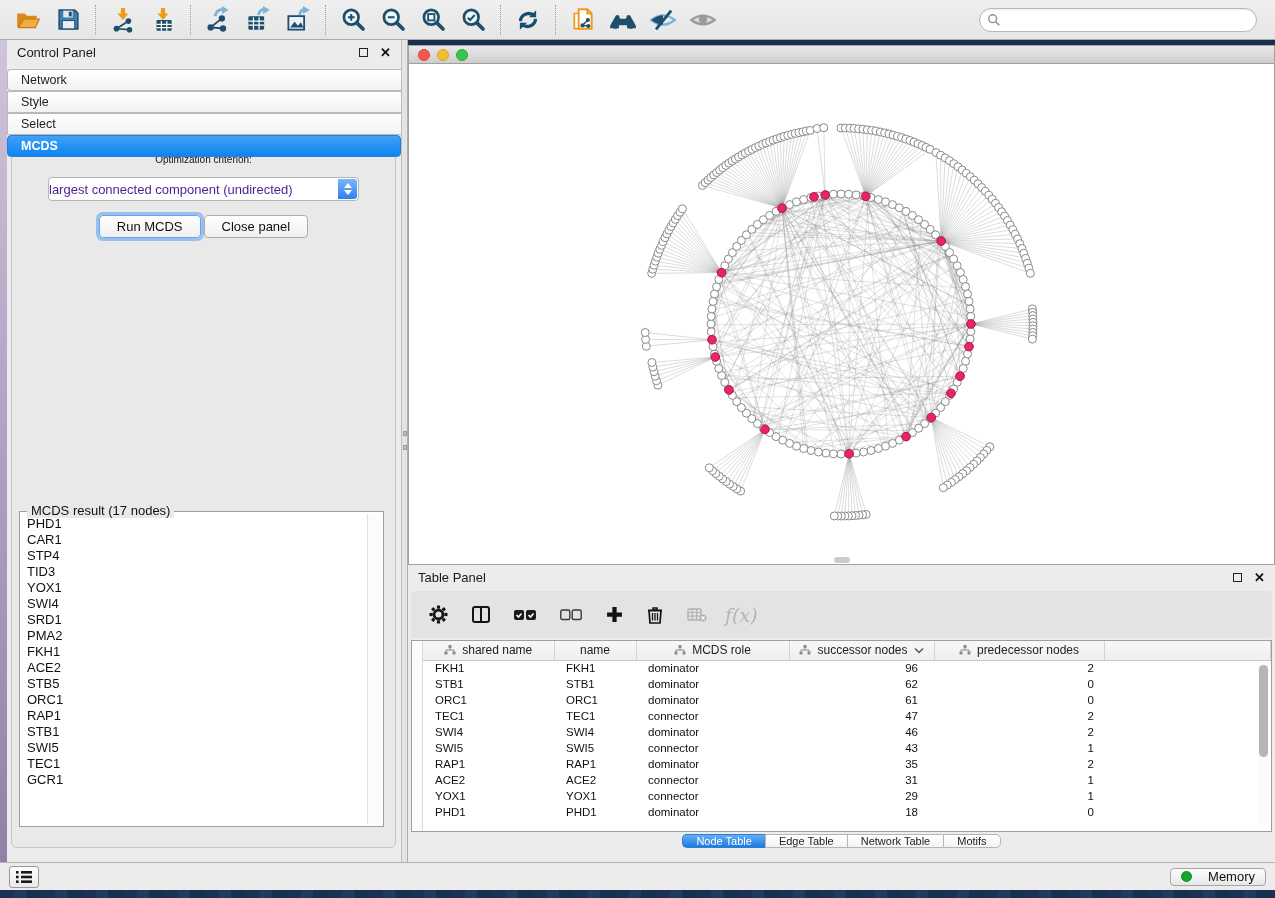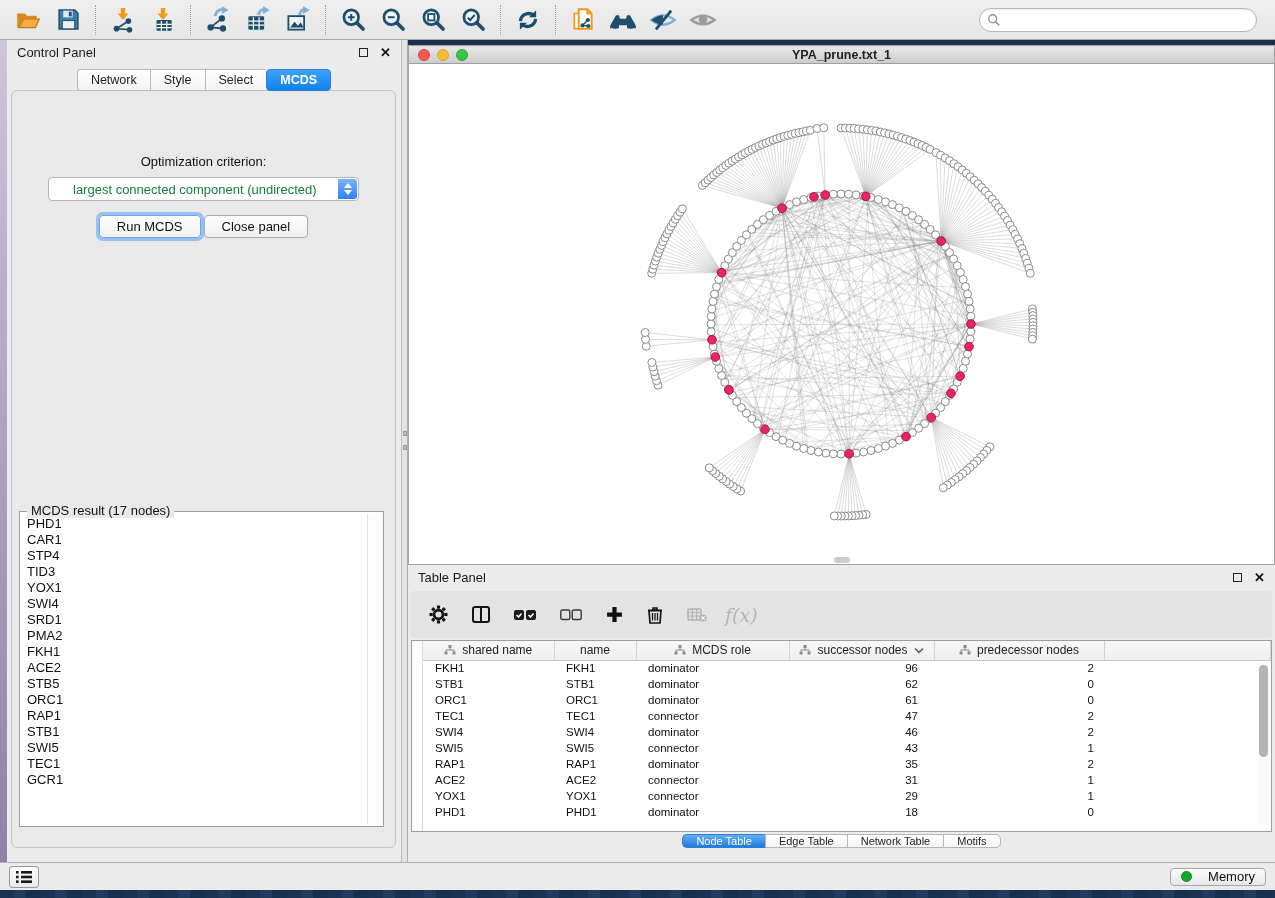--- a/index.html
+++ b/index.html
@@ -29,32 +29,32 @@
     background:#fff; display:flex; align-items:center; padding-left:7px;
     box-shadow:inset 0 1px 2px rgba(0,0,0,.08); }
   #search-field input { border:none; outline:none; flex:1; height:20px; font-size:12px; background:transparent; padding-left:4px; }
 
   
   #control-panel { left:7px; top:40px; width:394px; height:822px; background:#ececec; }
   .panel-header { height:25px; display:flex; align-items:center; padding:0 10px; font-size:13px; color:#1a1a1a; }
   .panel-header .spacer { flex:1; }
   .win-float { width:9px; height:9px; border:1.5px solid #222; display:inline-block; margin-right:12px; }
   .win-close { font-size:13px; font-weight:bold; color:#111; line-height:1; }
-  #cp-tabs { position:absolute; left:0; right:0; top:29px; display:flex; justify-content:center; z-index:3; }
+  #cp-tabs { position:absolute; left:0; right:0; top:29px; display:flex; justify-content:flex-start; z-index:3;flex-direction:column; }
   .cp-tab { height:22px; padding:0 13px; background:linear-gradient(#ffffff,#f2f2f2);
     border:1px solid #b9b9b9; border-right:none; font-size:12.5px; display:flex; align-items:center; color:#222; }
   .cp-tab:first-child { border-radius:4px 0 0 4px; }
   .cp-tab.last { border-right:1px solid #b9b9b9; border-radius:0 4px 4px 0; }
   .cp-tab.active { background:linear-gradient(#41a1f6,#0f84ef); color:#fff; border-color:#2a7fd4; border-radius:4px; font-weight:bold; }
   #cp-body { position:absolute; left:4px; right:5px; top:50px; bottom:14px;
     background:#e9e9e9; border:1px solid #c4c4c4; border-radius:6px; }
-  #opt-label { position:absolute; left:0; right:0; top:63px; text-align:center; font-size:13px; color:#111; }
+  #opt-label { position:absolute; left:0; right:0; top:63px; text-align:center; font-size:10px; color:#111; }
   #criterion-select { position:absolute; left:36px; right:36px; top:86px; height:24px; background:#fff;
-    border:1px solid #b5b5b5; border-radius:4px; display:flex; align-items:center; font-size:13px; color:#15803d;
-    padding-left:24px; }
+    border:1px solid #b5b5b5; border-radius:4px; display:flex; align-items:center; font-size:13px; color:#4c1d95;
+    padding-left:0; }
   #criterion-stepper { position:absolute; right:1px; top:1px; bottom:1px; width:19px; border-radius:0 3px 3px 0;
     background:linear-gradient(#79b6fa,#2f80f0); display:flex; flex-direction:column; align-items:center; justify-content:center; gap:2px; }
   .step-arrow { width:0; height:0; border-left:4px solid transparent; border-right:4px solid transparent; }
   .step-up { border-bottom:5px solid #fff; }
   .step-down { border-top:5px solid #fff; }
   #cp-buttons { position:absolute; left:0; right:0; top:124px; display:flex; justify-content:center; gap:3px; }
   .cp-btn { height:23px; padding:0 17px; background:linear-gradient(#ffffff,#f0f0f0); border:1px solid #ababab;
     border-radius:4px; font-size:13px; color:#111; display:flex; align-items:center; }
   .cp-btn.focused { box-shadow:0 0 0 3px rgba(96,165,244,.6); border-color:#6aa7ee; }
 
@@ -318,21 +318,20 @@
   </div>
 </div>
 
 <div id="v-split" class="abs">
   <div class="grip" style="top:391px;"></div>
   <div class="grip" style="top:405px;"></div>
 </div>
 
 <div id="net-window" class="abs">
   <div id="net-titlebar">
-    <span id="net-title">YPA_prune.txt_1</span>
     <span class="traffic t-red"></span>
     <span class="traffic t-yellow"></span>
     <span class="traffic t-green"></span>
   </div>
   <div id="net-canvas">
     <svg id="net-svg" width="865" height="500" viewBox="0 0 865 500">
         <line x1="373.0" y1="144.2" x2="561.6" y2="269.6" stroke="rgba(110,110,110,0.28)" stroke-width="0.7"></line>
         <line x1="373.0" y1="144.2" x2="552.3" y2="309.3" stroke="rgba(110,110,110,0.28)" stroke-width="0.7"></line>
         <line x1="373.0" y1="144.2" x2="560.6" y2="241.2" stroke="rgba(110,110,110,0.28)" stroke-width="0.7"></line>
         <line x1="373.0" y1="144.2" x2="391.1" y2="136.6" stroke="rgba(110,110,110,0.28)" stroke-width="0.7"></line>

